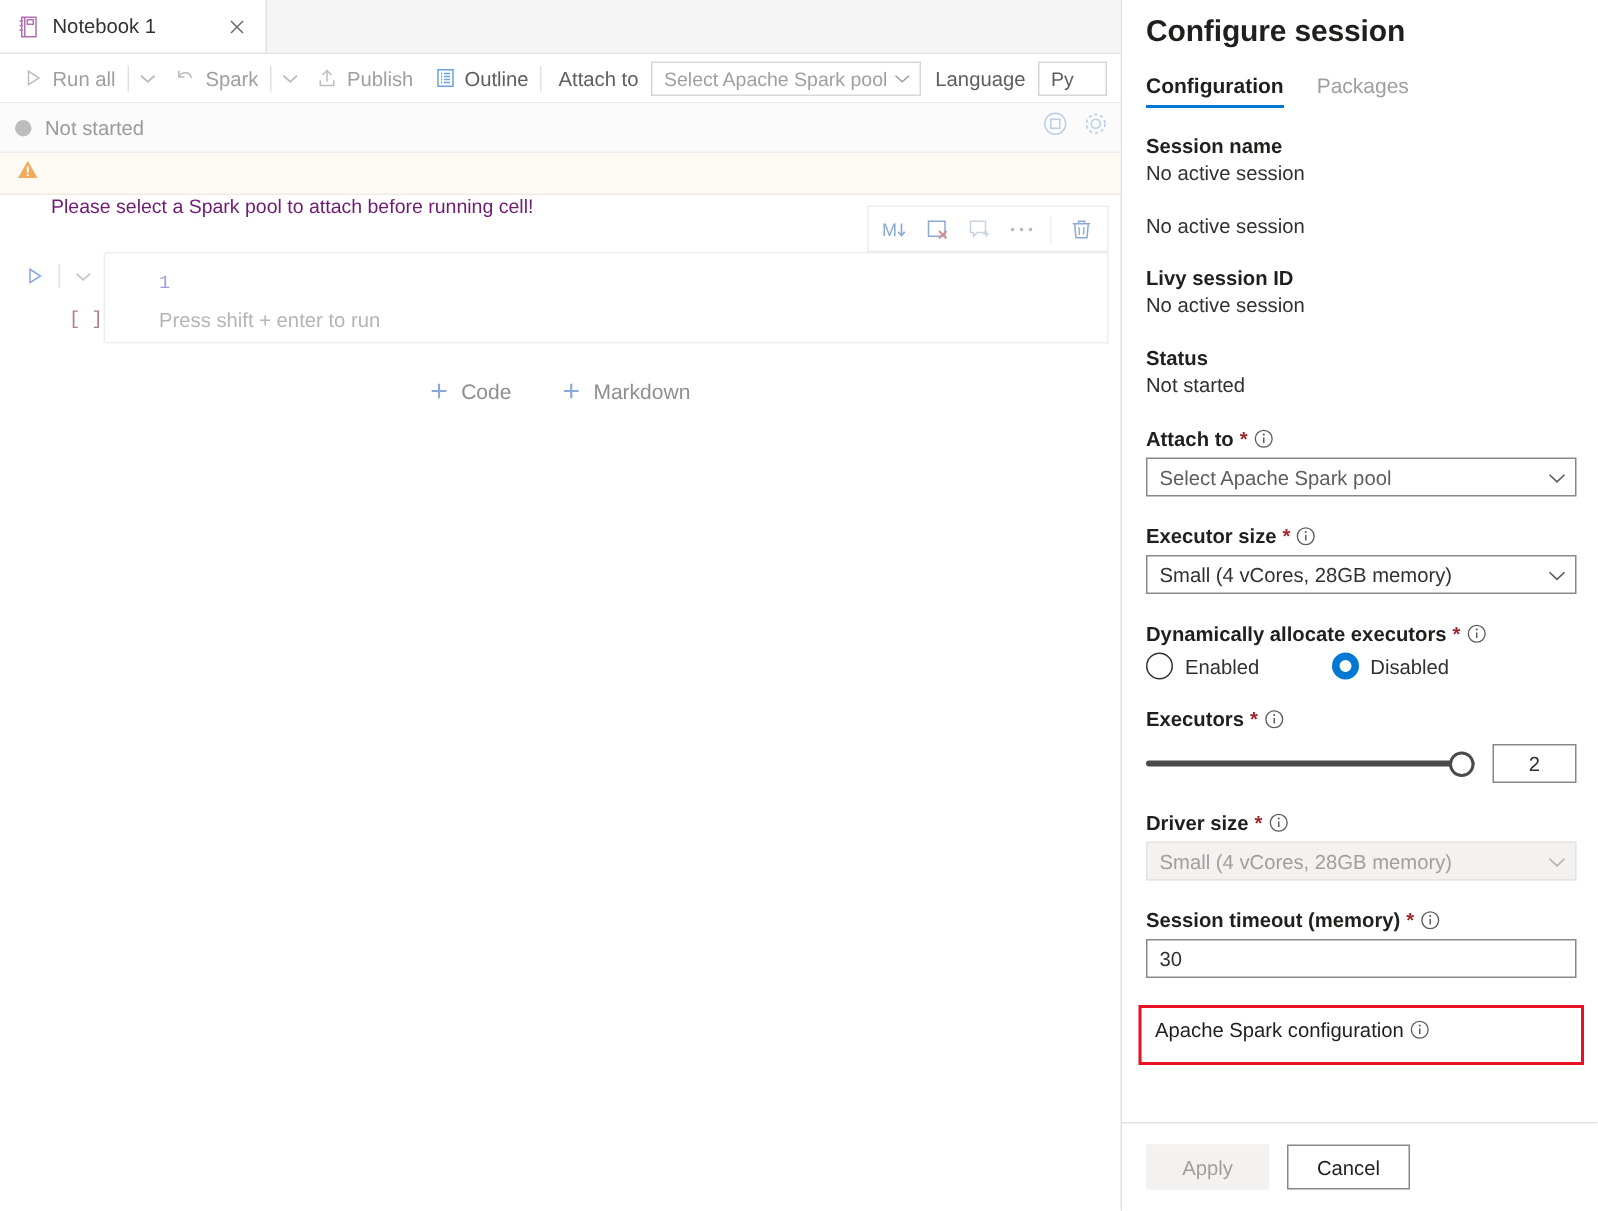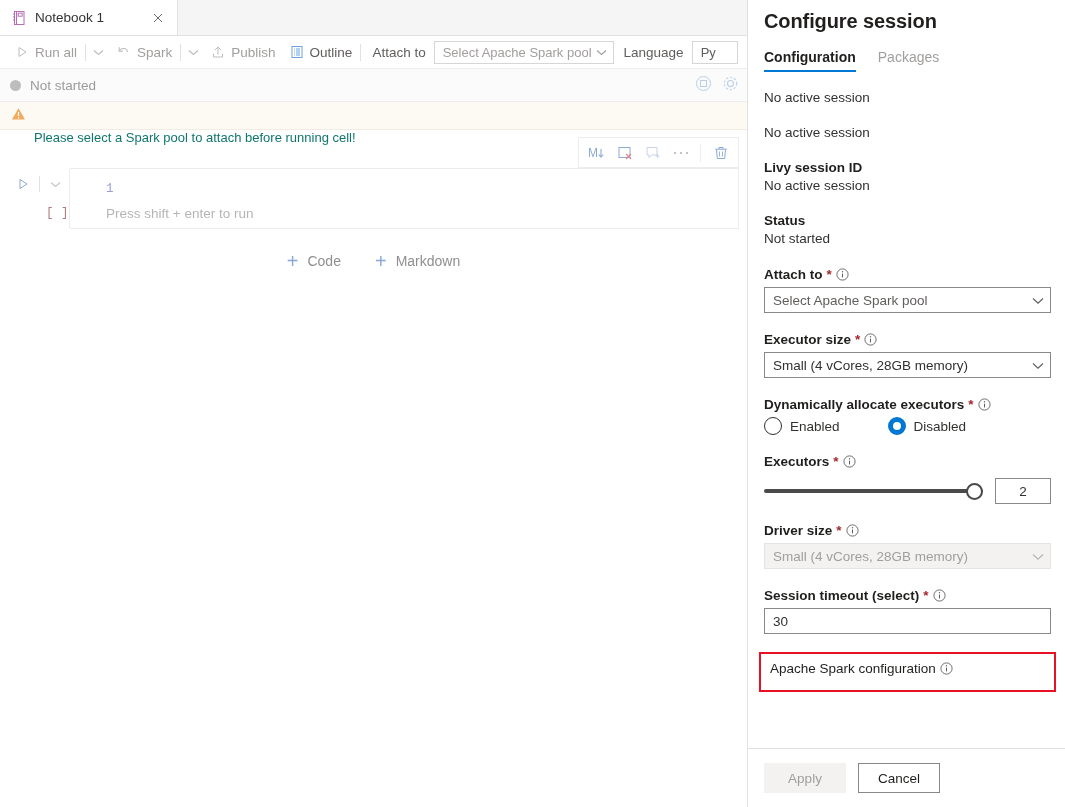--- a/index.html
+++ b/index.html
@@ -112,21 +112,21 @@
 
   
   .warnbar {
     height: 28px;
     display: flex; align-items: center;
     padding-left: 11px;
     background: #fdfaf4;
     border-bottom: 1px solid #f1ece2;
     gap: 8px;
   }
-  .warn-text { font-size: 13px; color: #0f766e; margin-top: 44px; }
+  .warn-text { font-size: 13px; color: #701a75; margin-top: 44px; }
 
   
   .cell-wrap { position: relative; padding-top: 7px; }
   .cell-toolbar {
     position: absolute; right: 8px; top: 7px;
     height: 31px;
     border: 1px solid #ededed;
     background: #ffffff;
     display: flex; align-items: center;
     padding: 0 5px;
@@ -568,20 +568,21 @@
       <div class="panel-tabs">
         <div class="ptab active">
           <span>Configuration</span>
         </div>
         <div class="ptab">
           <span>Packages</span>
         </div>
       </div>
 
       <div class="info-group">
+        <div class="info-label">Session name</div>
         <div class="info-value">No active session</div>
       </div>
       <div class="info-group">
         <div class="info-value">No active session</div>
       </div>
       <div class="info-group">
         <div class="info-label">Livy session ID</div>
         <div class="info-value">No active session</div>
       </div>
       <div class="info-group">
@@ -698,21 +699,21 @@
           <span class="dd-caret">
             <svg width="12" height="8" viewBox="0 0 12 8">
                 <path d="M1 1.5 L6 6.2 L11 1.5" fill="none" stroke="#b5b3b1" stroke-width="1.1"></path>
               </svg>
           </span>
         </div>
       </div>
 
       <div class="field">
         <div class="field-label">
-          <span>Session timeout (select)</span>
+          <span>Session timeout (memory)</span>
           <span class="req">*</span>
           <span class="info-ico">
             <svg width="13" height="13" viewBox="0 0 13 13">
                 <circle cx="6.5" cy="6.5" r="5.6" fill="none" stroke="#605e5c" stroke-width="0.9"></circle>
                 <line x1="6.5" y1="5.6" x2="6.5" y2="9.4" stroke="#605e5c" stroke-width="1"></line>
                 <circle cx="6.5" cy="3.7" r="0.7" fill="#605e5c"></circle>
               </svg>
           </span>
         </div>
         <div class="textinput">

